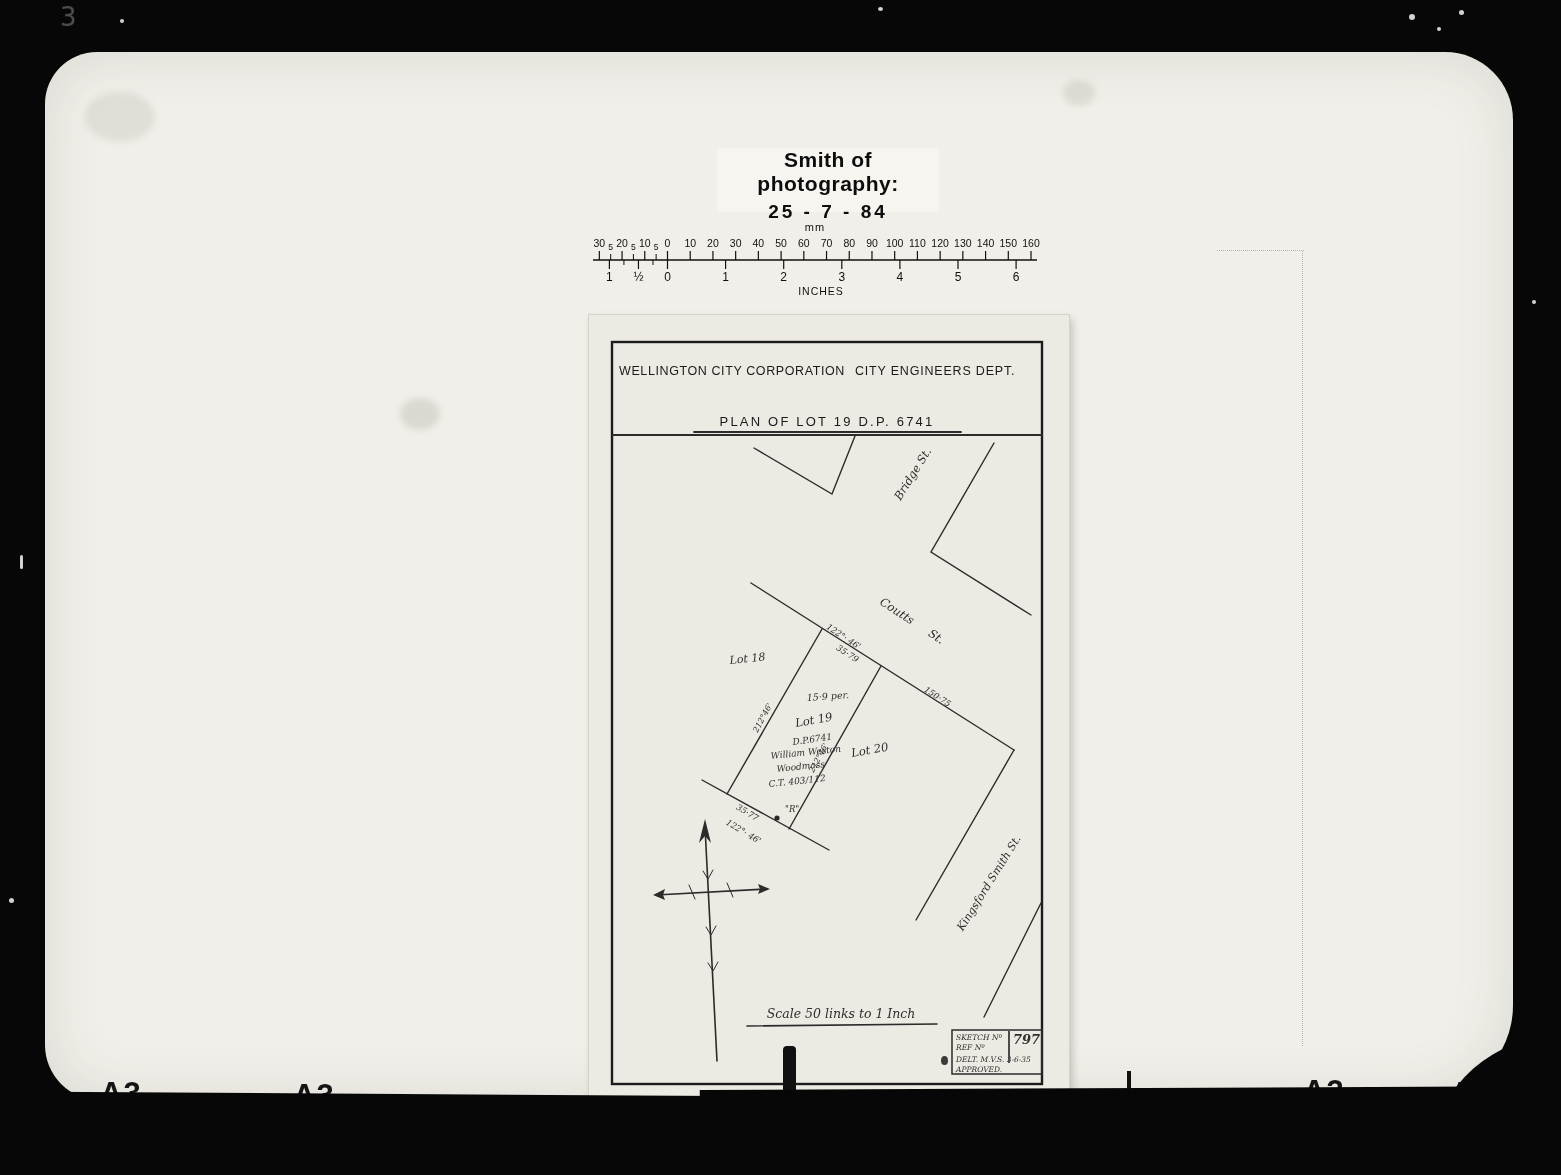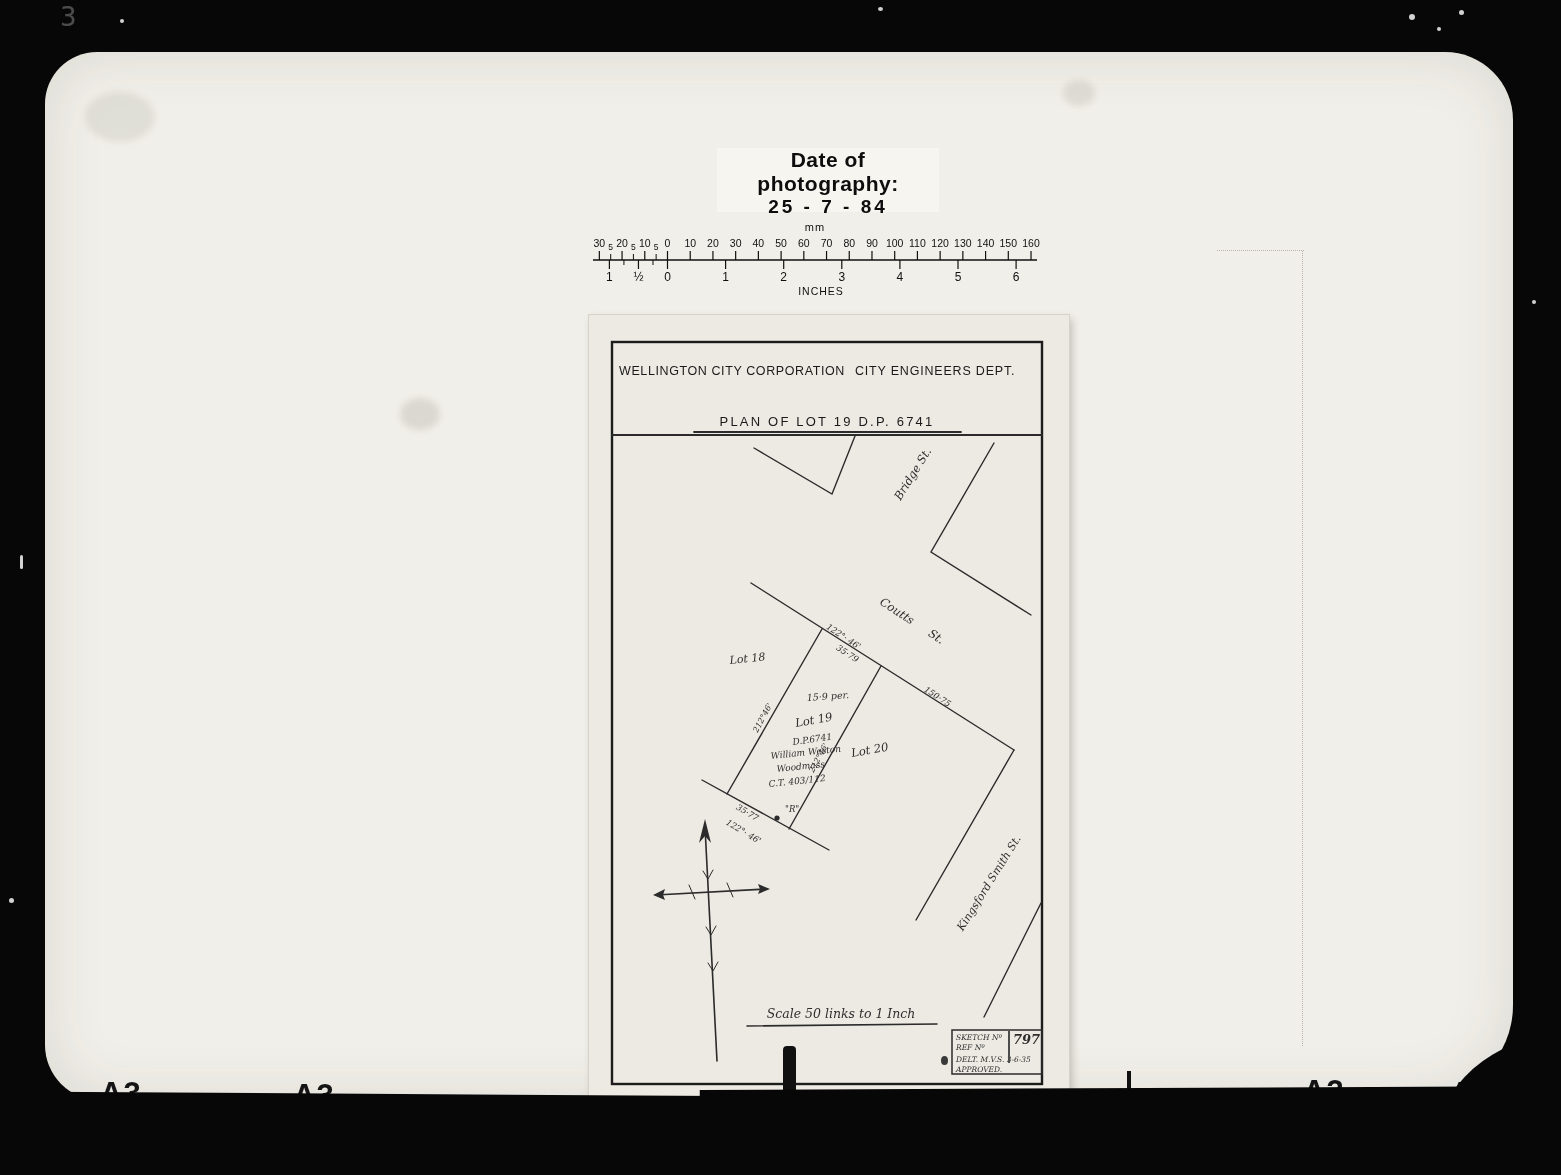--- a/index.html
+++ b/index.html
@@ -14,21 +14,21 @@
     background:#f1efe9;
     border-radius:52px 68px 95px 55px;
     box-shadow:inset 0 0 60px rgba(60,55,45,.12);
   }
   
   .stamp{
     position:absolute;left:672px;top:96px;width:222px;height:64px;
     background:#f7f5f0;text-align:center;color:#0d0d0d;
   }
   .stamp .l1{font-size:21px;font-weight:bold;letter-spacing:.5px;}
-  .stamp .l2{font-size:19px;font-weight:bold;letter-spacing:3px;}
+  .stamp .l2{font-size:19px;font-weight:bold;letter-spacing:3px;margin-top:5px;}
   
   .ruler{position:absolute;left:540px;top:165px;width:470px;height:92px;}
   .ruler text{font-family:"Liberation Sans",sans-serif;fill:#101010;}
   
   .sheet{
     position:absolute;left:544px;top:263px;width:480px;height:792px;
     background:#edeae3;
     box-shadow:0 0 0 1px #d7d3ca,3px 4px 8px rgba(50,45,35,.25);
   }
   .sheet svg{position:absolute;left:0;top:0;}
@@ -48,21 +48,21 @@
   .strip{position:absolute;background:#070707;z-index:4;}
   .blob{position:absolute;background:#070707;border-radius:50%;z-index:5;}
   .scratch{position:absolute;color:rgba(255,255,255,.28);font-size:26px;z-index:6;font-family:"DejaVu Sans",sans-serif;}
 </style>
 </head>
 <body>
 
 <div class="paper">
 
   <div class="stamp">
-    <div class="l1">Date of photography:</div>
+    <div class="l1">Smith of photography:</div>
     <div class="l2">25 - 7 - 84</div>
   </div>
 
   <svg class="ruler" viewBox="0 0 470 92">
       <line x1="8" y1="43" x2="452" y2="43" stroke="#101010" stroke-width="1.7"></line>
       <line x1="14.340000000000003" y1="43" x2="14.340000000000003" y2="34" stroke="#101010" stroke-width="1.2"></line>
       <line x1="37.06" y1="43" x2="37.06" y2="34" stroke="#101010" stroke-width="1.2"></line>
       <line x1="59.78" y1="43" x2="59.78" y2="34" stroke="#101010" stroke-width="1.2"></line>
       <line x1="82.5" y1="43" x2="82.5" y2="34" stroke="#101010" stroke-width="1.2"></line>
       <line x1="105.22" y1="43" x2="105.22" y2="34" stroke="#101010" stroke-width="1.2"></line>

